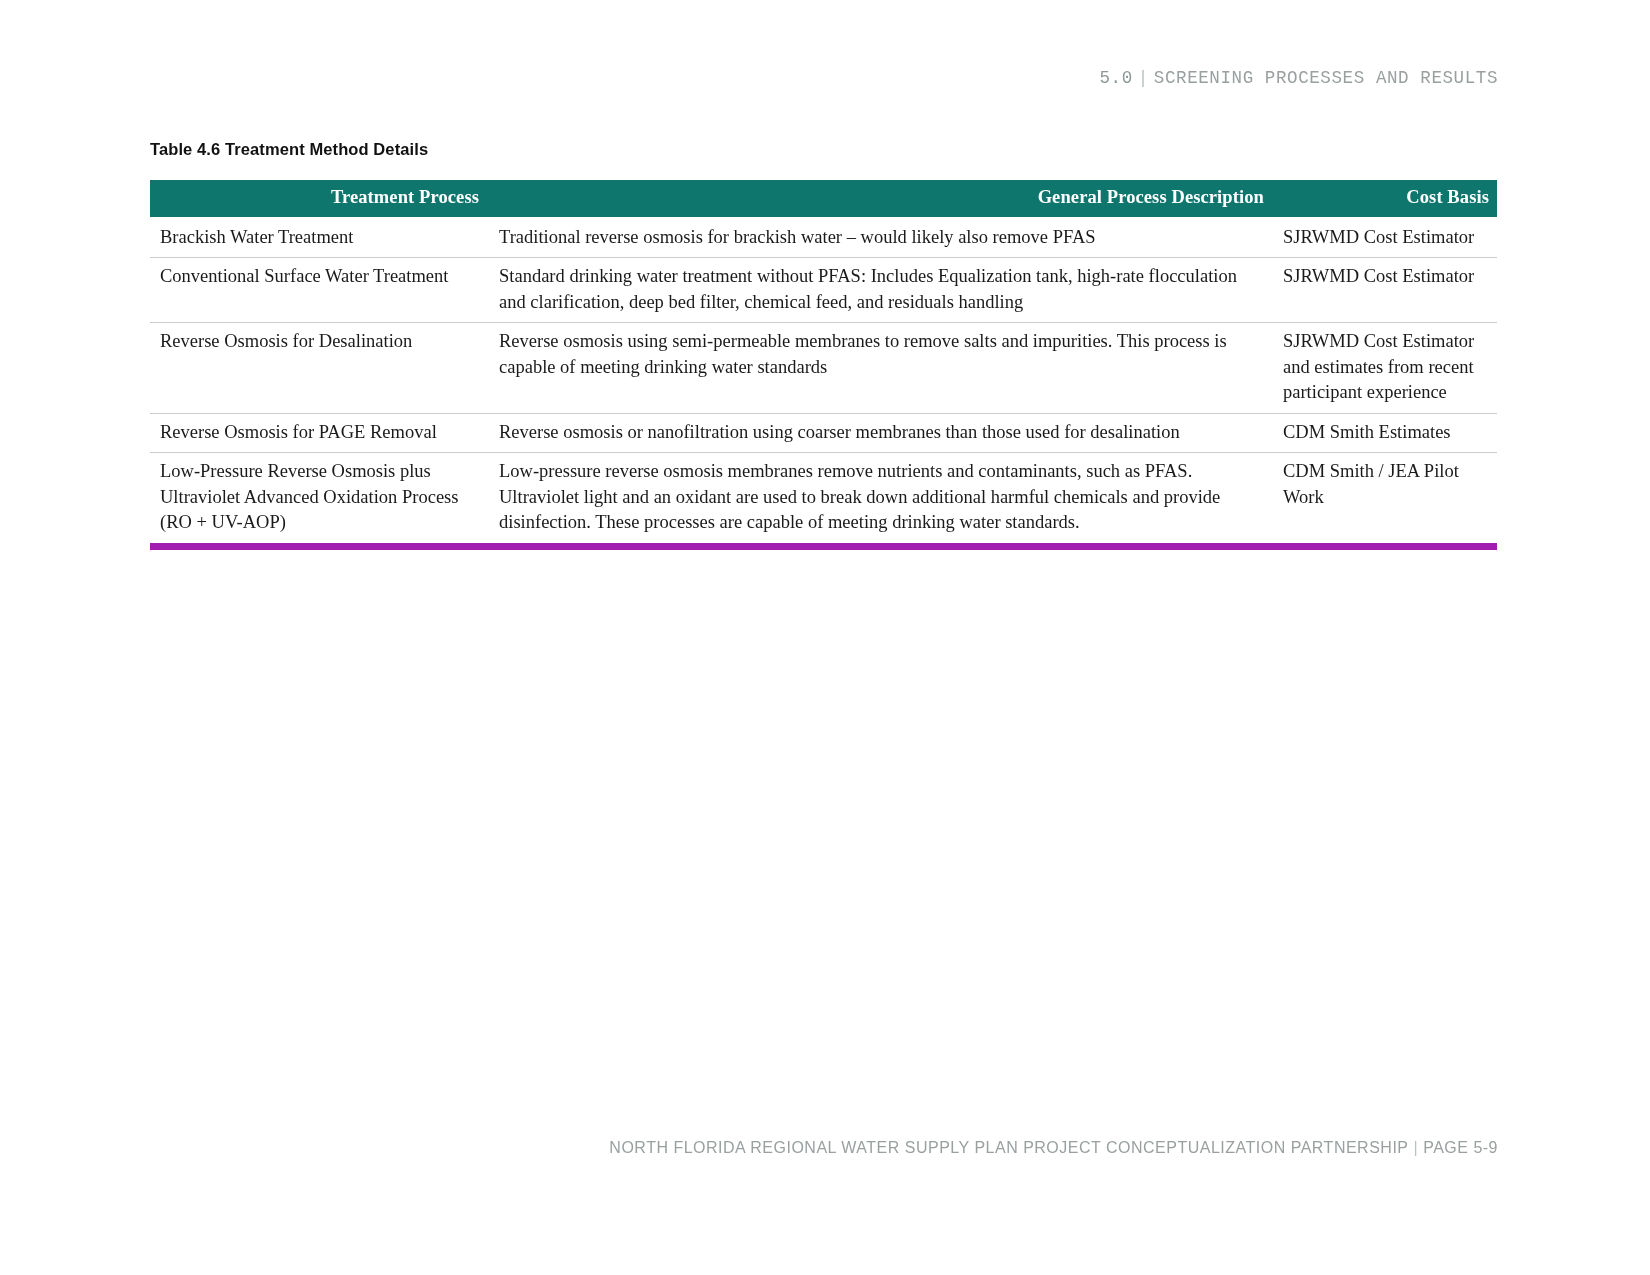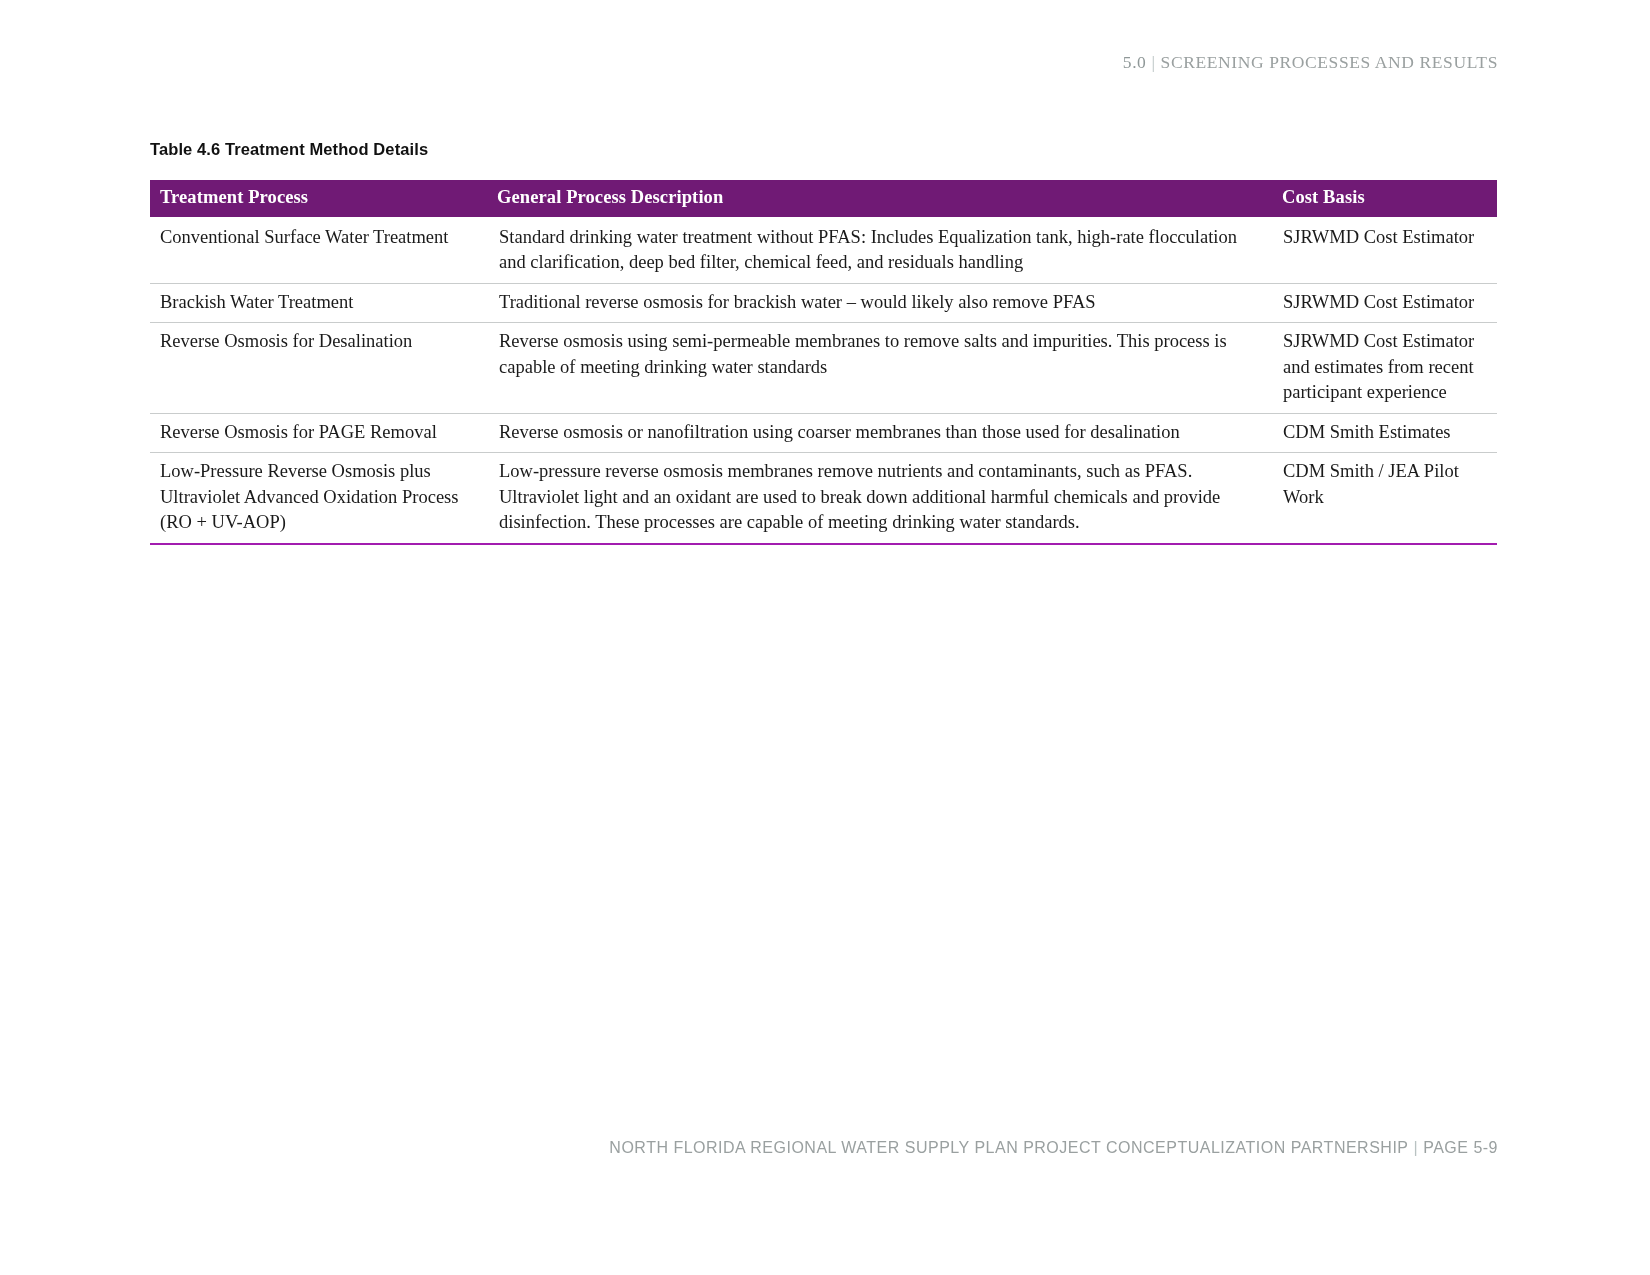--- a/index.html
+++ b/index.html
@@ -19,23 +19,23 @@
   .page {
     position: relative;
     width: 1650px;
     height: 1275px;
     box-sizing: border-box;
   }
 
   
   .page-header {
     position: absolute;
-    top: 52px;
+    top: 68px;
     right: 152px;
-    font-family: Liberation Serif, serif;
+    font-family: Liberation Mono, monospace;
     font-size: 17.5px;
     letter-spacing: 0.6px;
     color: #9aa0a0;
     white-space: nowrap;
     margin-left: 12px;
   }
   .page-header .sec-num {
     color: #8f9898;
   }
   .page-header .bar {
@@ -67,42 +67,42 @@
     border-collapse: collapse;
     table-layout: fixed;
     font-size: 18.5px;
     line-height: 1.38;
   }
   .data-table col.c1 { width: 337px; }
   .data-table col.c2 { width: 785px; }
   .data-table col.c3 { width: 225px; }
 
   .data-table thead th {
-    background: #701a75;
+    background: #0f766e;
     color: #ffffff;
-    text-align: left;
+    text-align: right;
     font-family: "Liberation Serif", serif;
     font-weight: bold;
     font-size: 18.5px;
     padding: 5px 8px 6px 10px;
     border: none;
     letter-spacing: 0.1px;
   }
 
   .data-table tbody td {
     vertical-align: top;
     padding: 6px 10px 7px 10px;
     border-bottom: 1px solid #c9cccc;
     color: #1a1a1a;
   }
   .data-table tbody tr:first-child td {
     padding-top: 8px;
   }
   .data-table tbody tr:last-child td {
-    border-bottom: 2px solid #a21caf;
+    border-bottom: 7px solid #a21caf;
   }
 
   .data-table tbody td.col-desc {
     padding-left: 12px;
   }
   .data-table tbody td.col-cost {
     padding-left: 11px;
   }
 
   
@@ -140,27 +140,27 @@
     </colgroup>
     <thead>
       <tr>
         <th>Treatment Process</th>
         <th>General Process Description</th>
         <th>Cost Basis</th>
       </tr>
     </thead>
     <tbody>
       <tr>
-        <td class="col-process">Conventional Surface Water Treatment</td>
-        <td class="col-desc">Standard drinking water treatment without PFAS: Includes Equalization tank, high-rate flocculation and clarification, deep bed filter, chemical feed, and residuals handling</td>
+        <td class="col-process">Brackish Water Treatment</td>
+        <td class="col-desc">Traditional reverse osmosis for brackish water – would likely also remove PFAS</td>
         <td class="col-cost">SJRWMD Cost Estimator</td>
       </tr>
       <tr>
-        <td class="col-process">Brackish Water Treatment</td>
-        <td class="col-desc">Traditional reverse osmosis for brackish water – would likely also remove PFAS</td>
+        <td class="col-process">Conventional Surface Water Treatment</td>
+        <td class="col-desc">Standard drinking water treatment without PFAS: Includes Equalization tank, high-rate flocculation and clarification, deep bed filter, chemical feed, and residuals handling</td>
         <td class="col-cost">SJRWMD Cost Estimator</td>
       </tr>
       <tr>
         <td class="col-process">Reverse Osmosis for Desalination</td>
         <td class="col-desc">Reverse osmosis using semi-permeable membranes to remove salts and impurities. This process is capable of meeting drinking water standards</td>
         <td class="col-cost">SJRWMD Cost Estimator and estimates from recent participant experience</td>
       </tr>
       <tr>
         <td class="col-process">Reverse Osmosis for PAGE Removal</td>
         <td class="col-desc">Reverse osmosis or nanofiltration using coarser membranes than those used for desalination</td>

